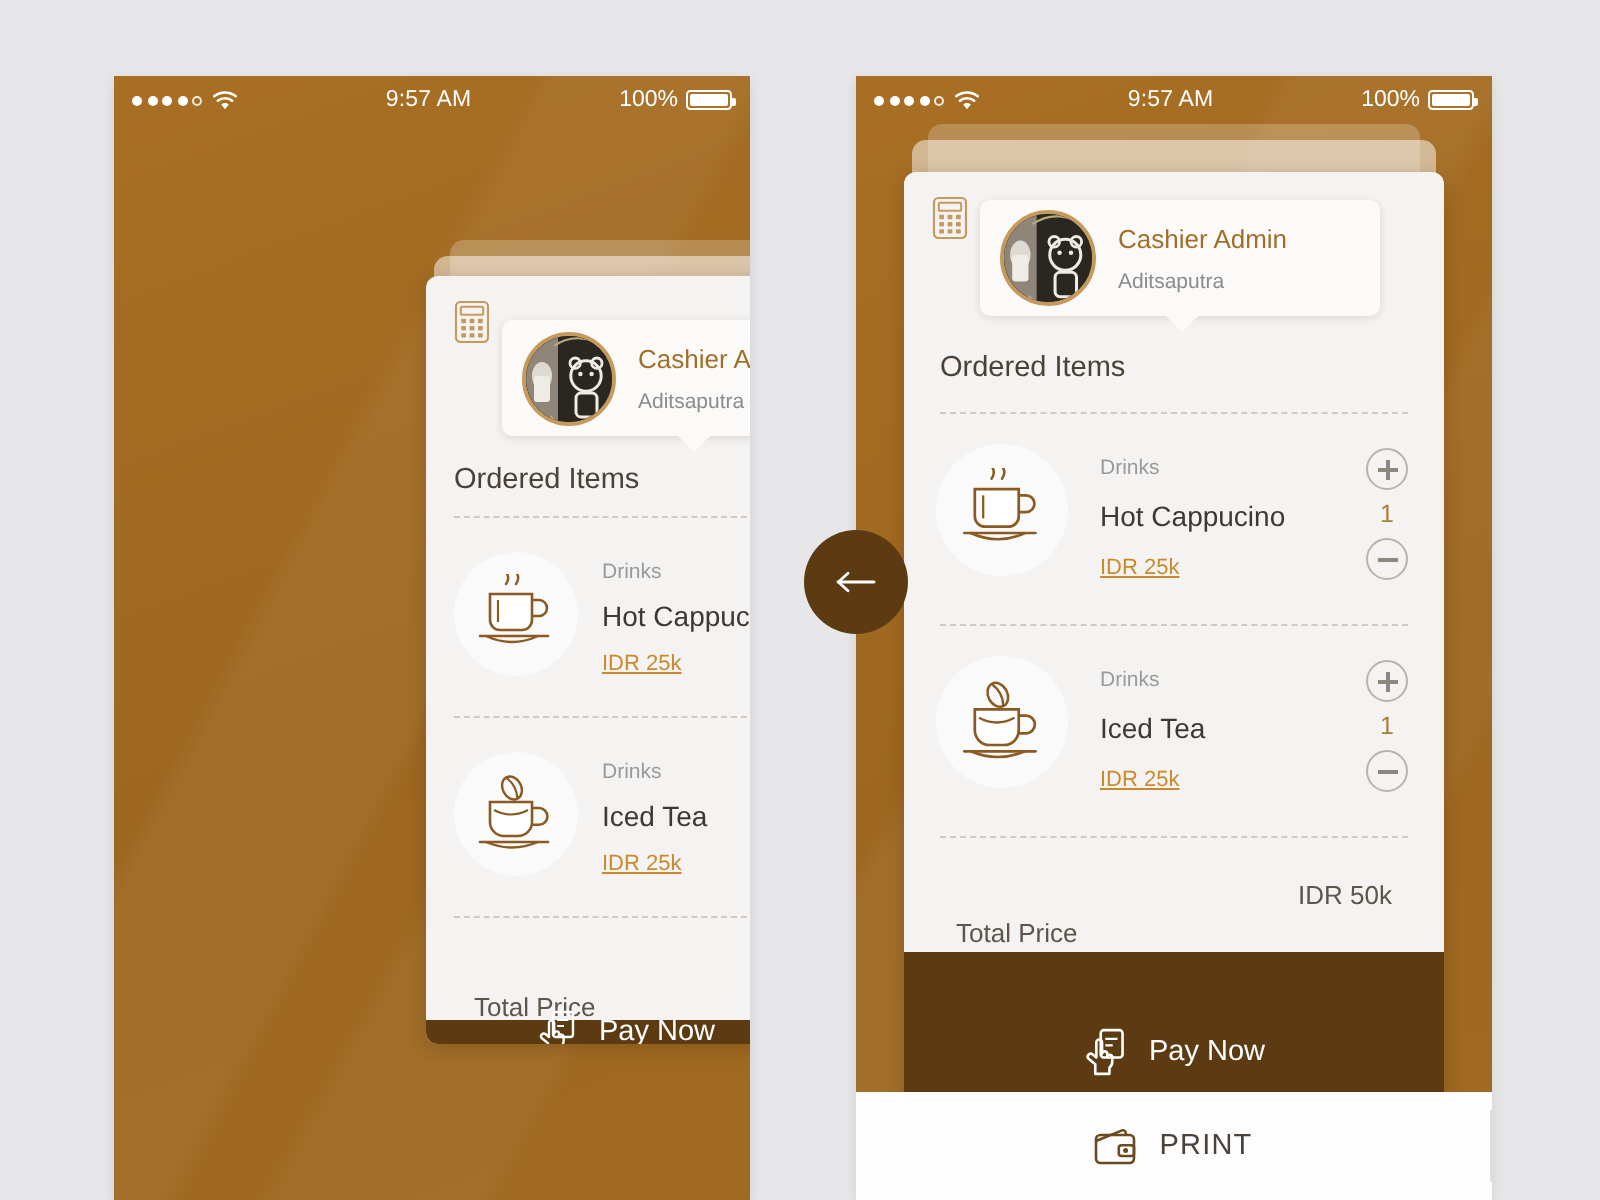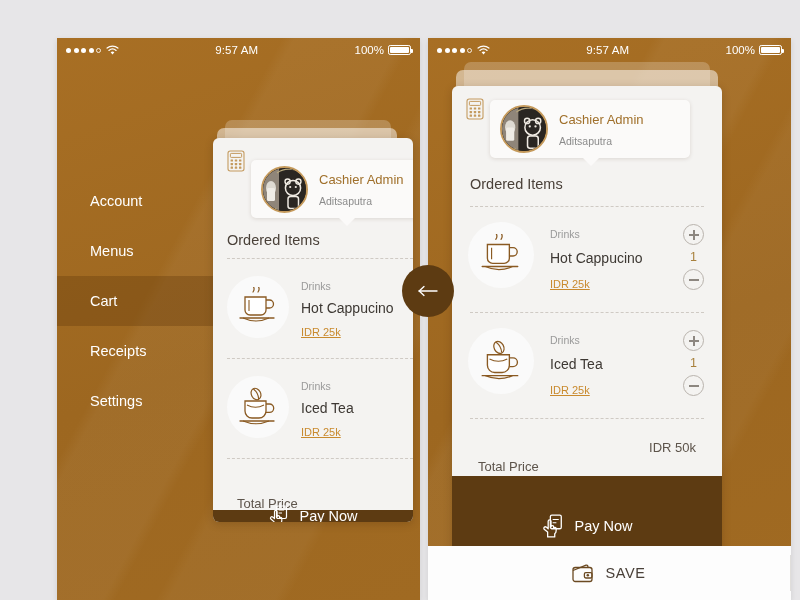--- a/index.html
+++ b/index.html
@@ -8,21 +8,21 @@
     background: #e7e6e8;
     font-family: "Liberation Sans", sans-serif;
     overflow: hidden;
   }
   .stage { position: relative; width: 800px; height: 600px; }
 
   
   .phone {
     position: absolute;
     top: 38px;
-    width: 363px;
+    width: 318px;
     height: 562px;
     overflow: hidden;
     background: #14532d;
     box-shadow: 0 2px 6px rgba(0,0,0,.10);
   }
   .phone.left  { left: 57px; }
   .phone.right { left: 428px; }
 
   .bg-wash {
     position: absolute; inset: 0;
@@ -187,38 +187,20 @@
       </div>
       <div class="sb-time">9:57 AM</div>
       <div class="sb-right">
         <span>100%</span>
         <span class="battery">
             <i></i>
           </span>
       </div>
     </div>
 
-    <div class="sidebar">
-      <div style="height:114px"></div>
-      <div class="side-item">
-        <span>Account</span>
-      </div>
-      <div class="side-item">
-        <span>Menus</span>
-      </div>
-      <div class="side-item active">
-        <span>Cart</span>
-      </div>
-      <div class="side-item">
-        <span>Receipts</span>
-      </div>
-      <div class="side-item">
-        <span>Settings</span>
-      </div>
-    </div>
 
     <div class="stack">
       <div class="sheet s2" style="left:168px; top:82px; width:166px; height:60px;"></div>
       <div class="sheet s1" style="left:160px; top:90px; width:180px; height:60px;"></div>
     </div>
 
     <div class="card" style="left:156px; top:100px; width:200px; bottom:78px;">
 
       <span class="calc-icon">
         <svg width="18" height="22" viewBox="0 0 18 22">
@@ -485,21 +467,21 @@
     <div class="bottom-bar">
       <div class="bb-item">
         <span>
           <svg width="22" height="19" viewBox="0 0 22 19">
             <rect x="1" y="3.5" width="19" height="14" rx="2.2" fill="none" stroke="#6b4a22" stroke-width="1.3"></rect>
             <path d="M1 6.5 L14 1.2 a1.4 1.4 0 0 1 1.9 1.3 v1" fill="none" stroke="#6b4a22" stroke-width="1.3"></path>
             <rect x="12.4" y="8.6" width="7.6" height="5.4" rx="1.4" fill="none" stroke="#6b4a22" stroke-width="1.3"></rect>
             <circle cx="15.8" cy="11.3" r="1.25" fill="#6b4a22"></circle>
           </svg>
         </span>
-        <span>SAVE</span>
+        <span>PRINT</span>
       </div>
       <div class="bb-divider"></div>
     </div>
   </div>
 
   <div class="back-btn" style="left:402px; top:265px;">
     <span>
       <svg width="22" height="12" viewBox="0 0 22 12">
         <path d="M2 6 h18" stroke="#fff" stroke-width="1.4" stroke-linecap="round"></path>
         <path d="M7 1.6 L2.2 6 L7 10.4" fill="none" stroke="#fff" stroke-width="1.4" stroke-linecap="round" stroke-linejoin="round"></path>

